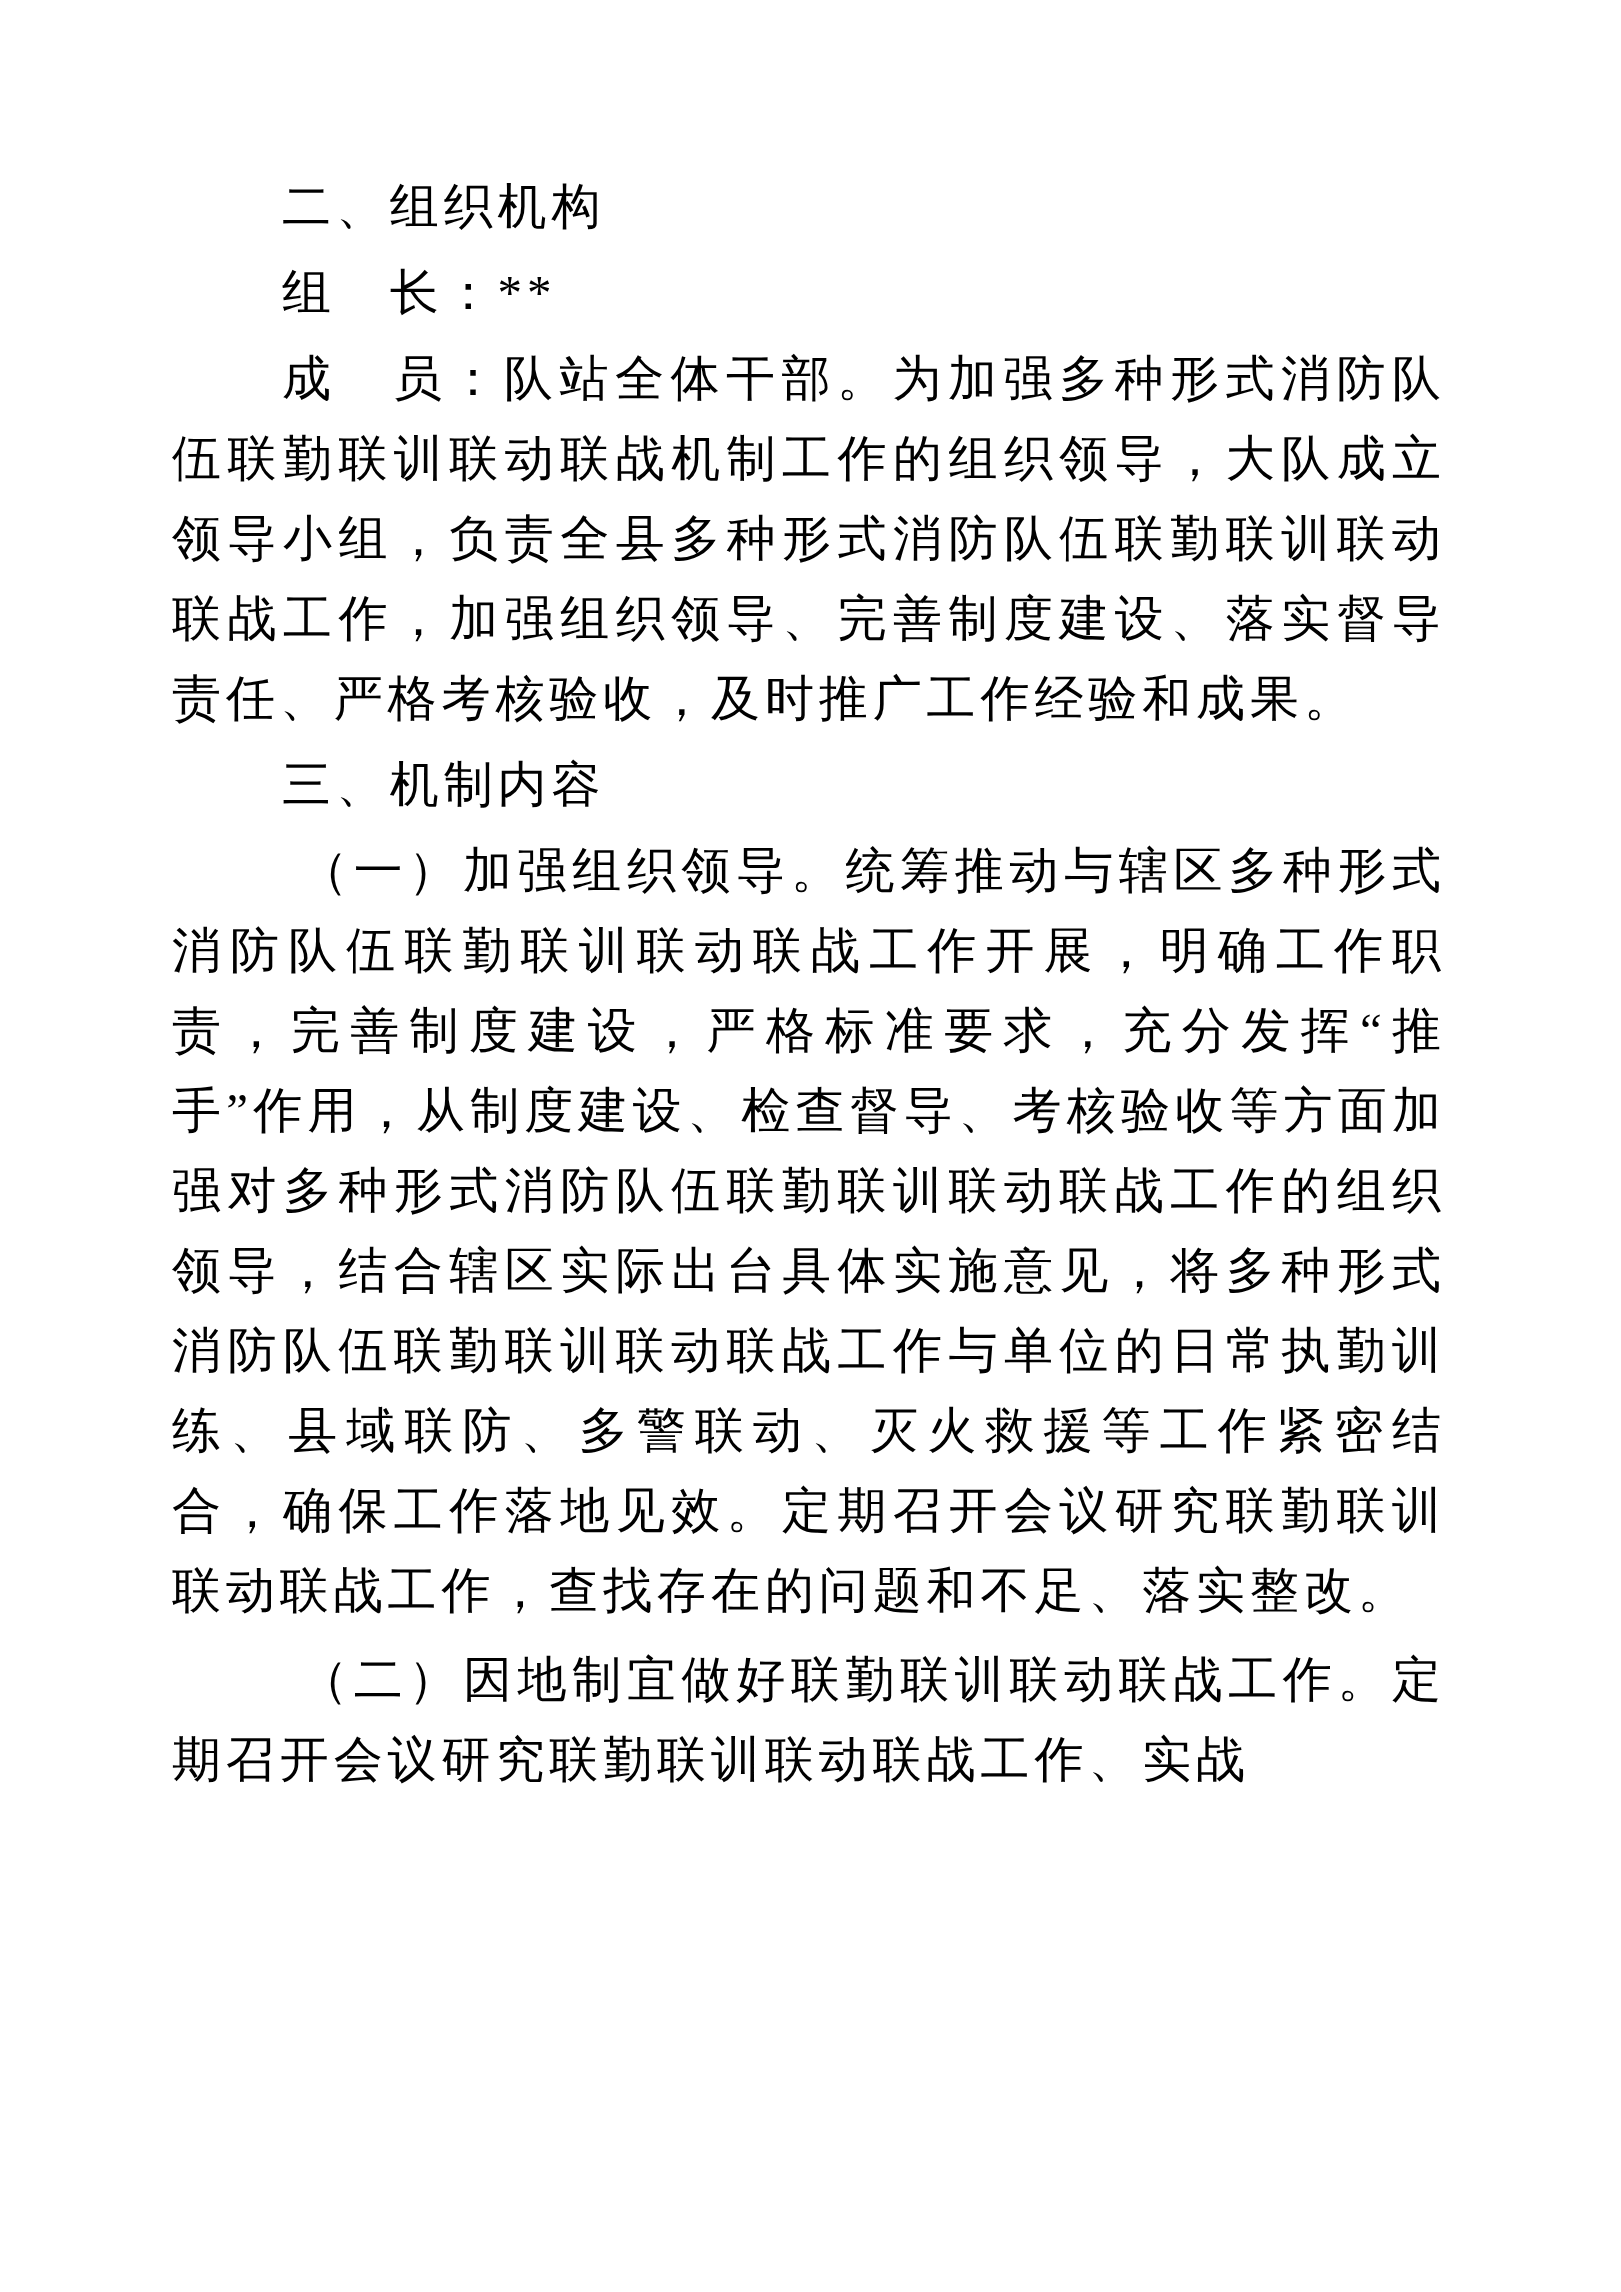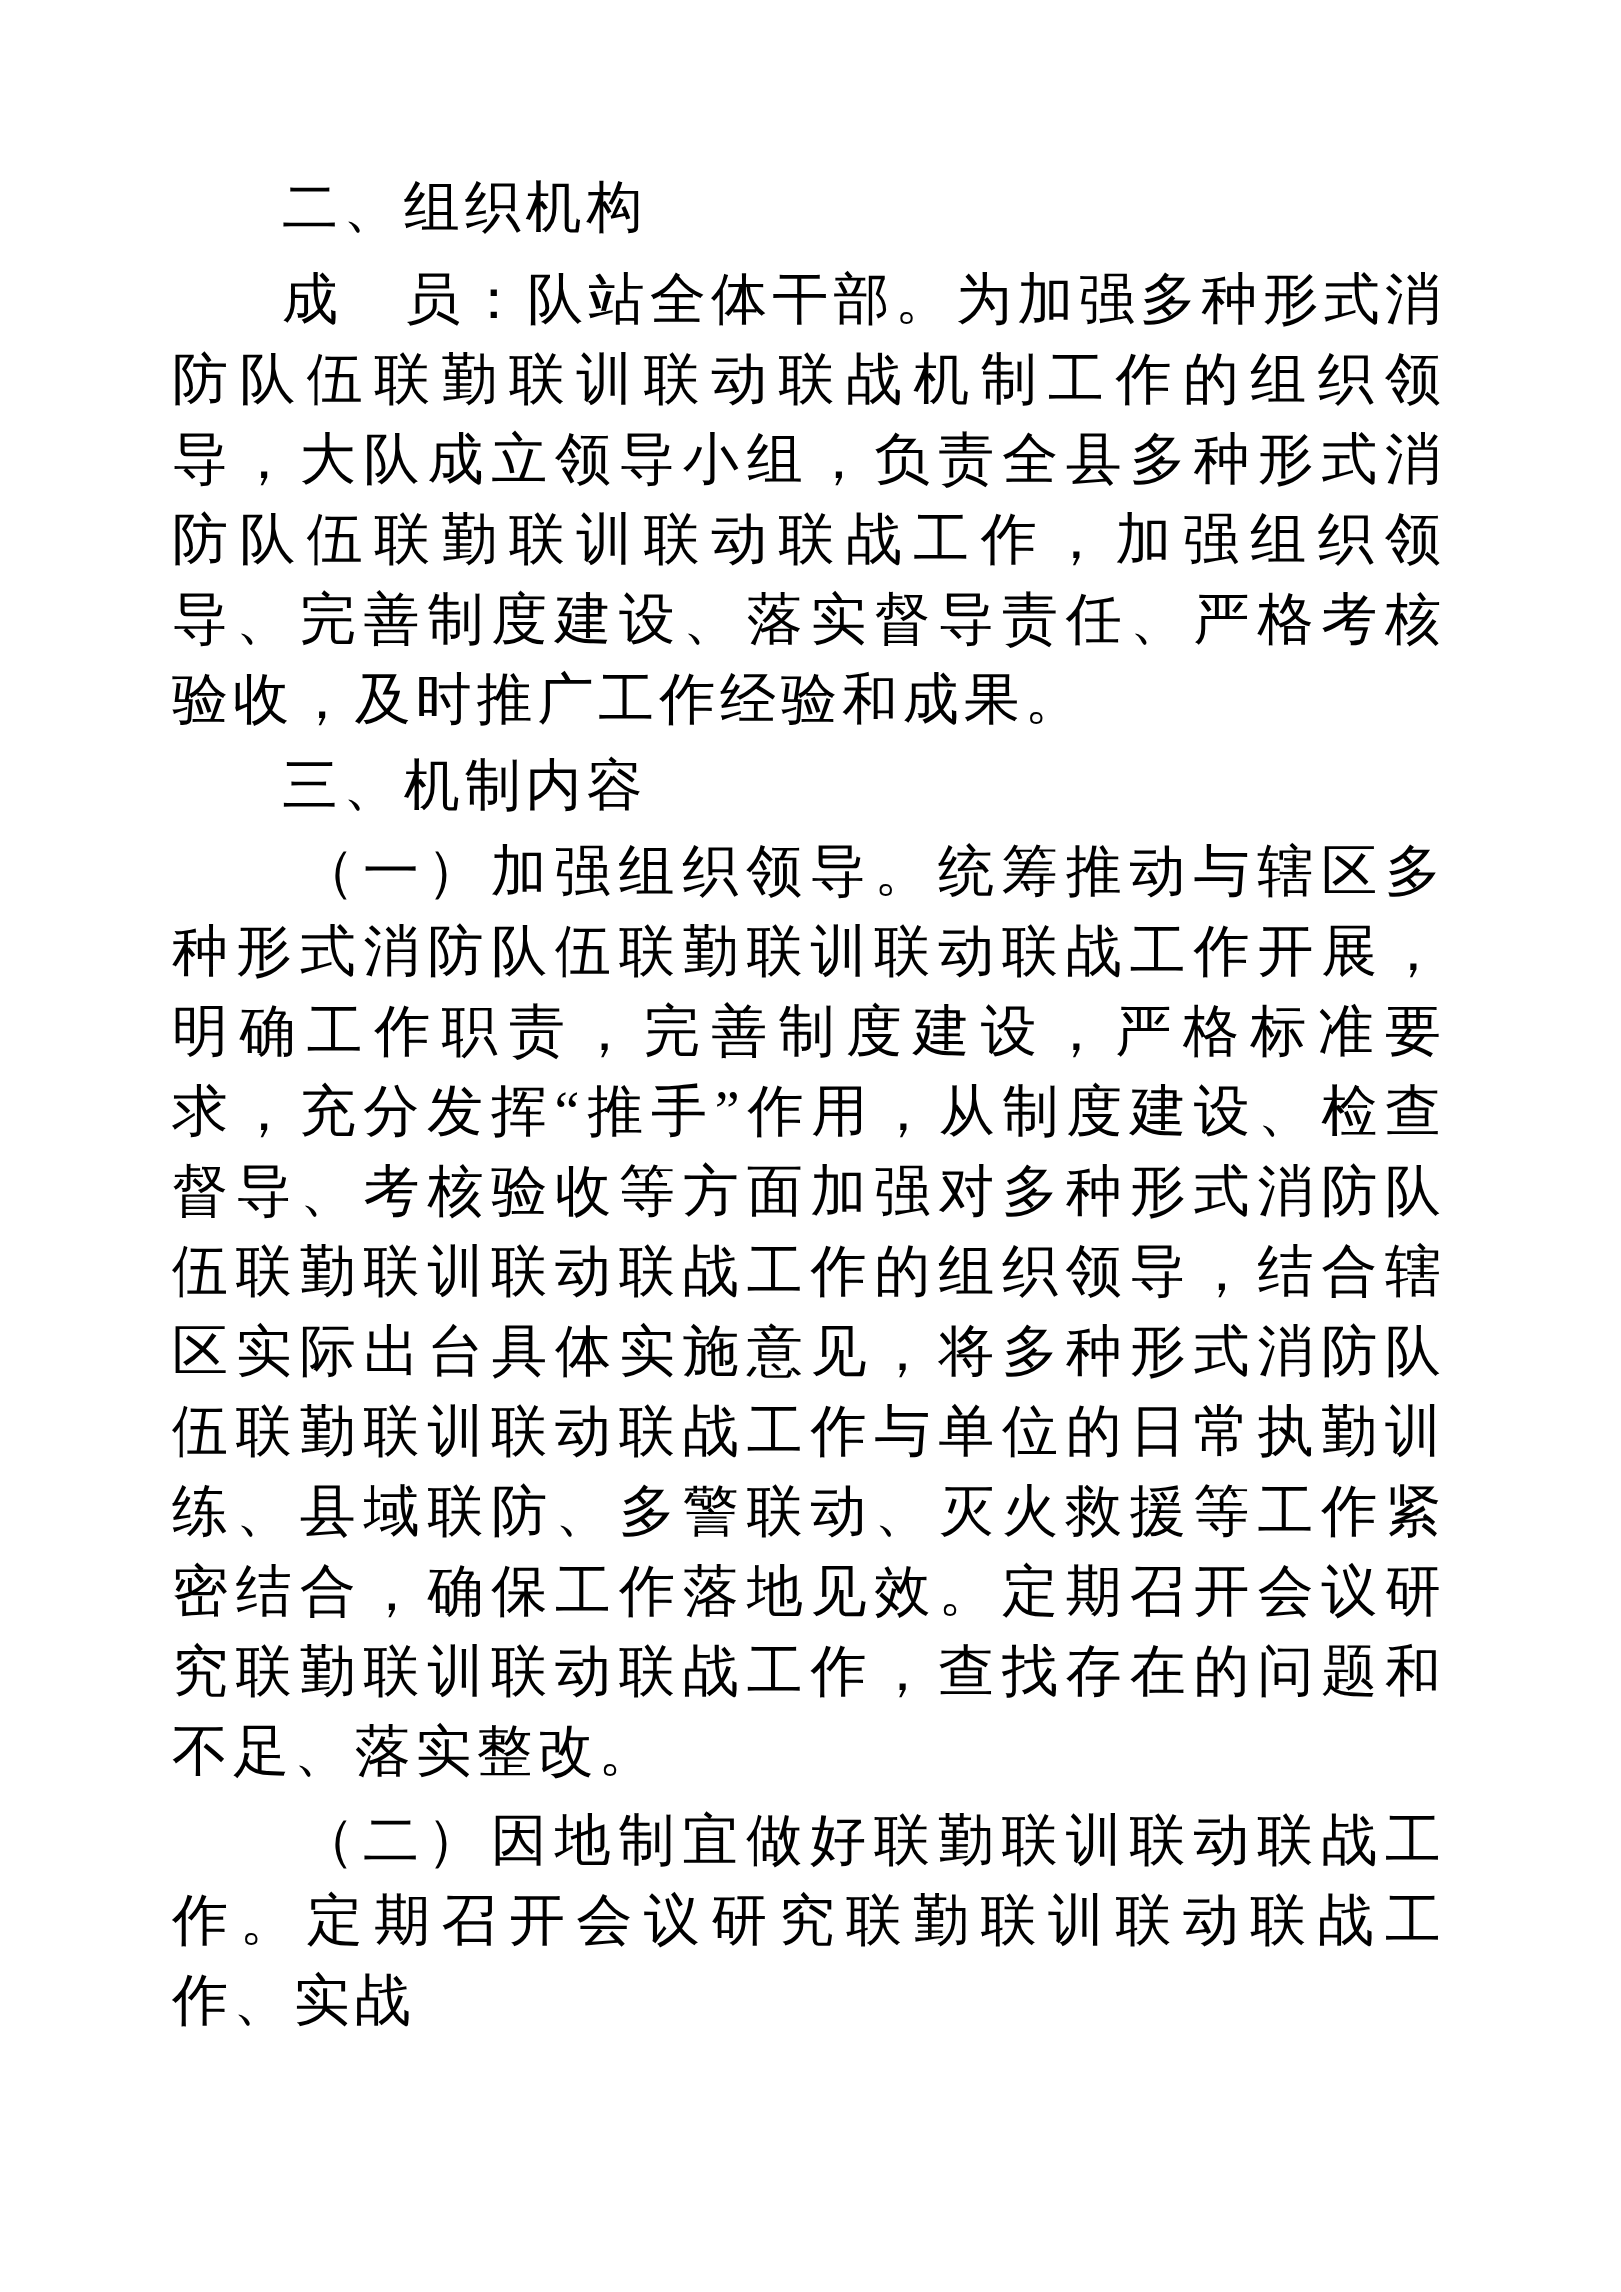--- a/index.html
+++ b/index.html
@@ -19,21 +19,21 @@
     width: 1621px;
     height: 2293px;
     padding: 167px 172px 118px 172px;
     background: #ffffff;
     position: relative;
   }
   .doc-body {
     width: 1274px;
   }
   .para {
-    font-size: 56px;
+    font-size: 49px;
     line-height: 80px;
     letter-spacing: 4.9px;
     text-align: justify;
     text-justify: inter-ideograph;
     margin: 0 0 0 0;
     word-break: break-all;
   }
   .para.indent {
     text-indent: 110px;
   }
@@ -45,20 +45,21 @@
 </style>
 </head>
 <body>
 
 <div class="page">
   <div class="doc-body">
 
     <p class="para indent">二、组织机构</p>
     <div class="spacer-sm"></div>
 
+    <p class="para indent">组　长：**</p>
     <div class="spacer-sm"></div>
 
     <p class="para indent">成　员：队站全体干部。为加强多种形式消防队伍联勤联训联动联战机制工作的组织领导，大队成立领导小组，负责全县多种形式消防队伍联勤联训联动联战工作，加强组织领导、完善制度建设、落实督导责任、严格考核验收，及时推广工作经验和成果。</p>
     <div class="spacer-sm"></div>
 
     <p class="para indent">三、机制内容</p>
     <div class="spacer-sm"></div>
 
     <p class="para indent-wide">（一）加强组织领导。统筹推动与辖区多种形式消防队伍联勤联训联动联战工作开展，明确工作职责，完善制度建设，严格标准要求，充分发挥“推手”作用，从制度建设、检查督导、考核验收等方面加强对多种形式消防队伍联勤联训联动联战工作的组织领导，结合辖区实际出台具体实施意见，将多种形式消防队伍联勤联训联动联战工作与单位的日常执勤训练、县域联防、多警联动、灭火救援等工作紧密结合，确保工作落地见效。定期召开会议研究联勤联训联动联战工作，查找存在的问题和不足、落实整改。</p>
     <div class="spacer-md"></div>

